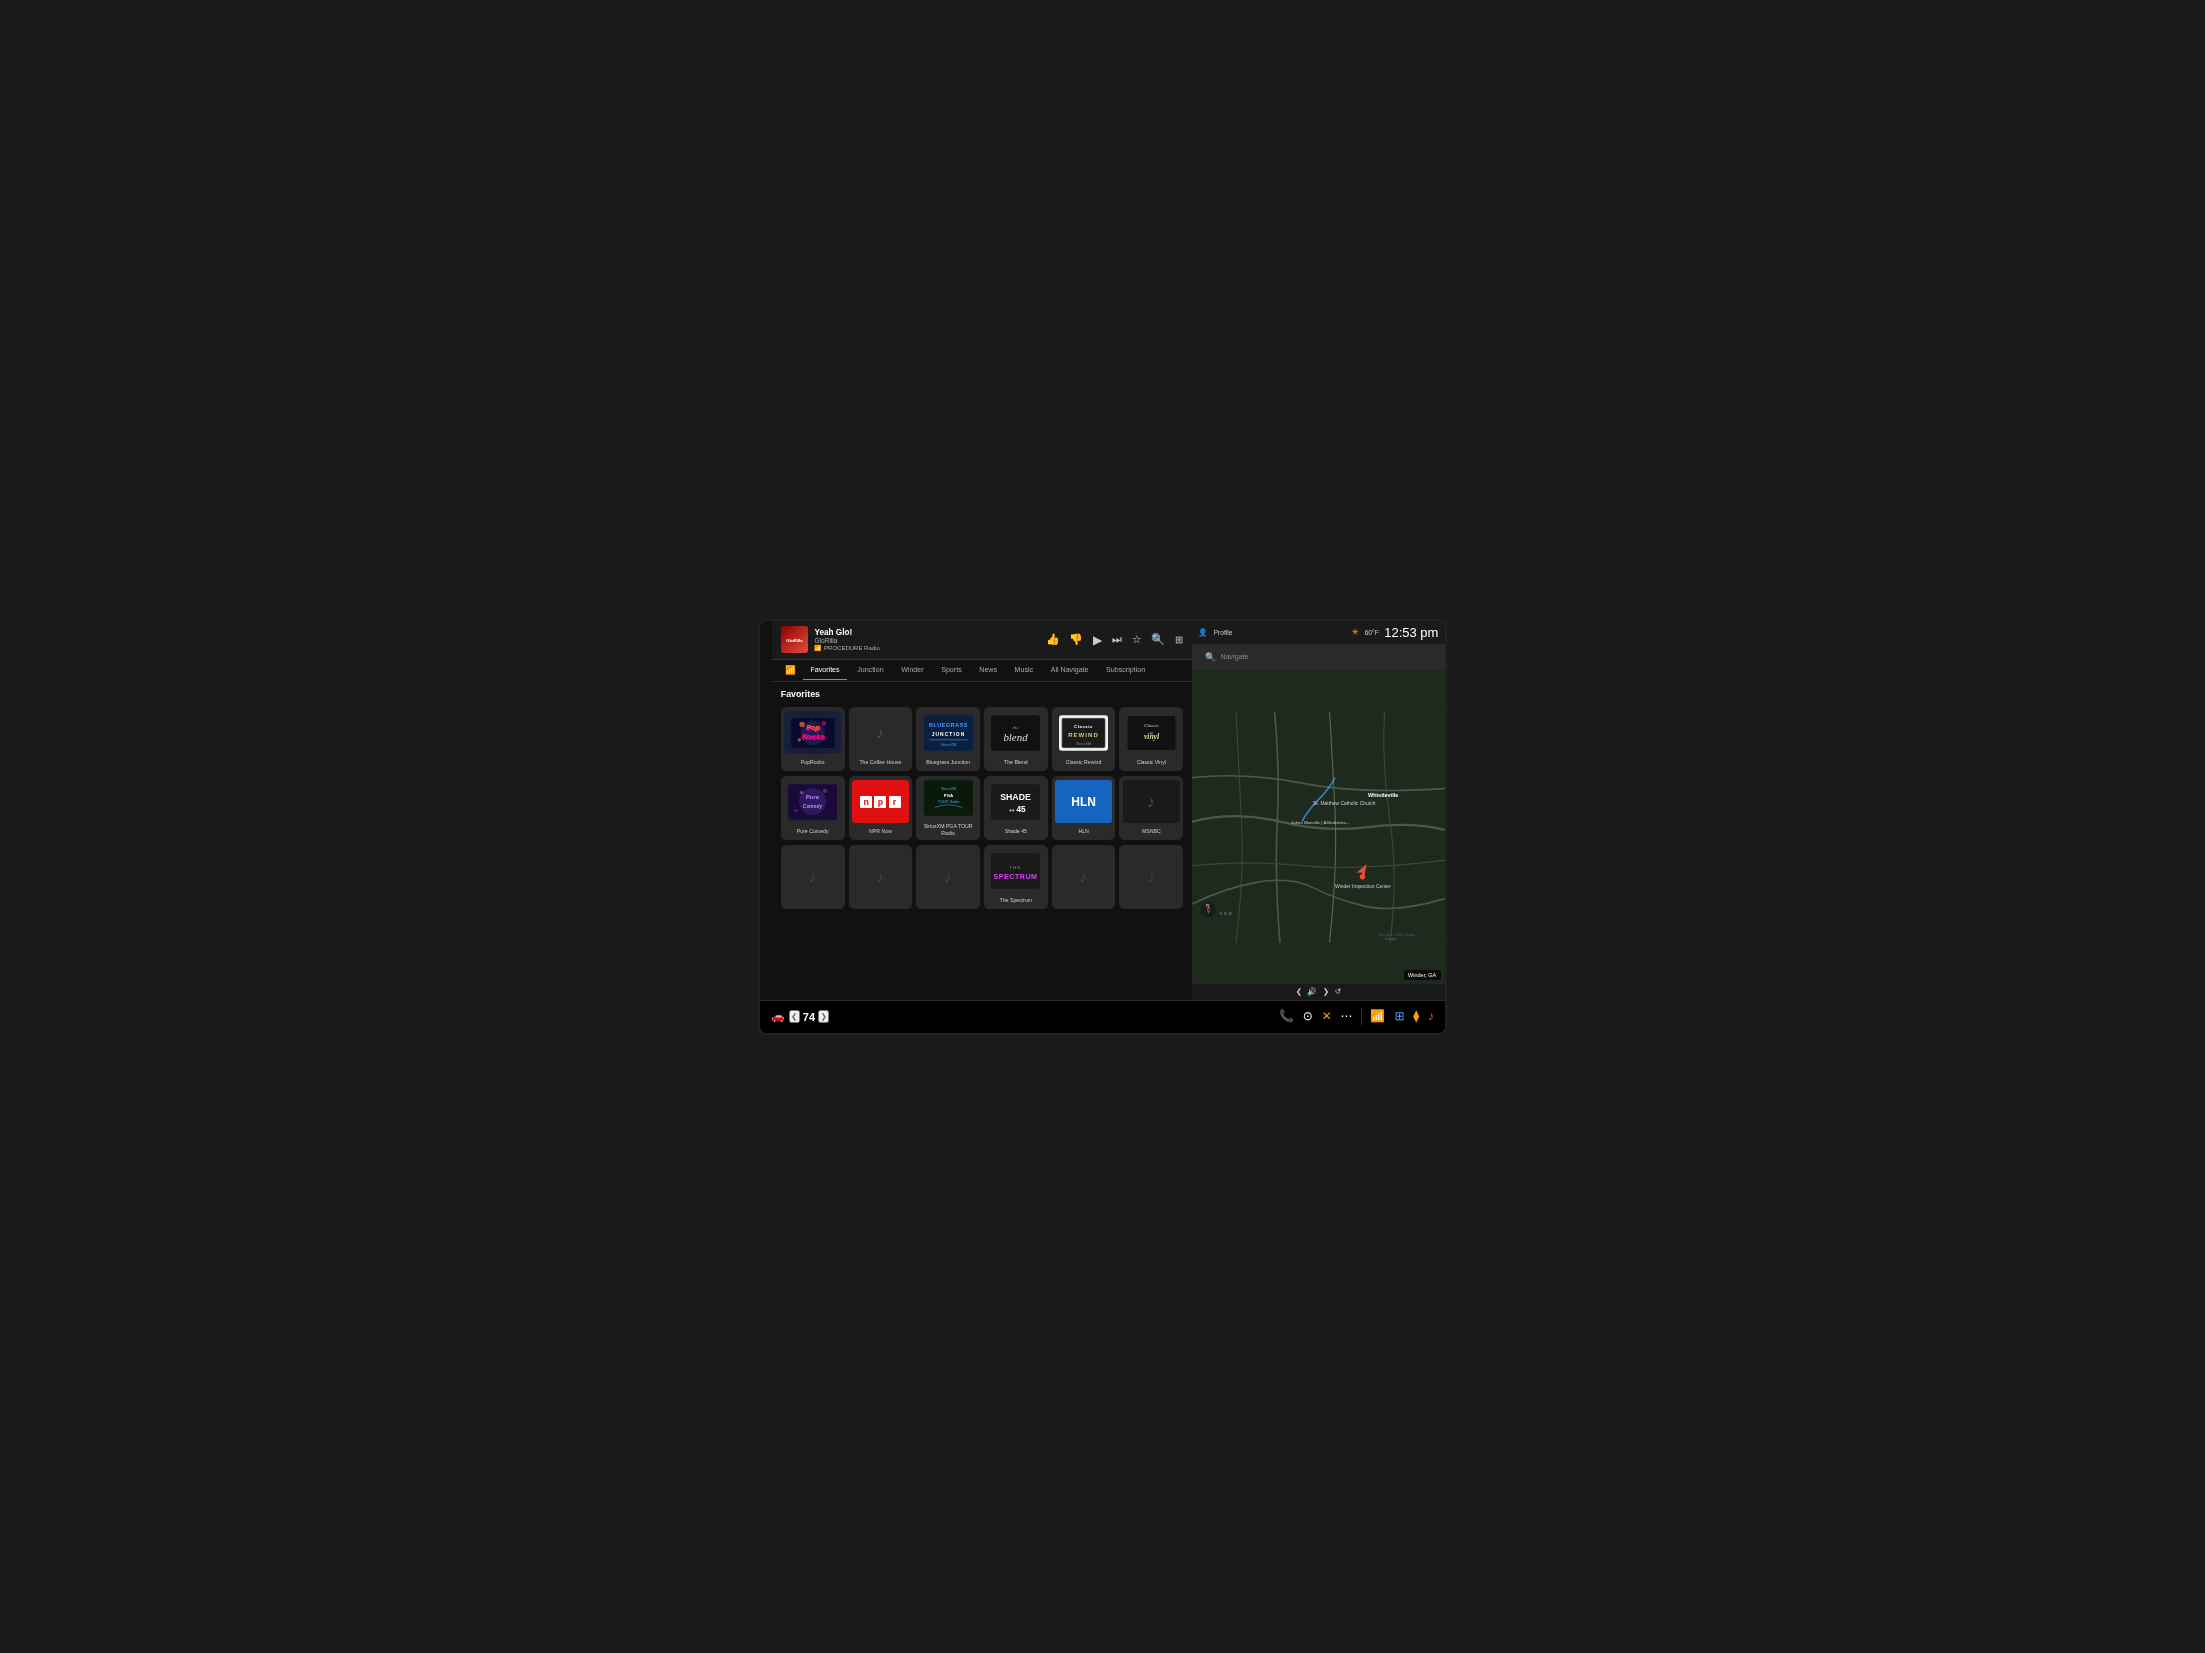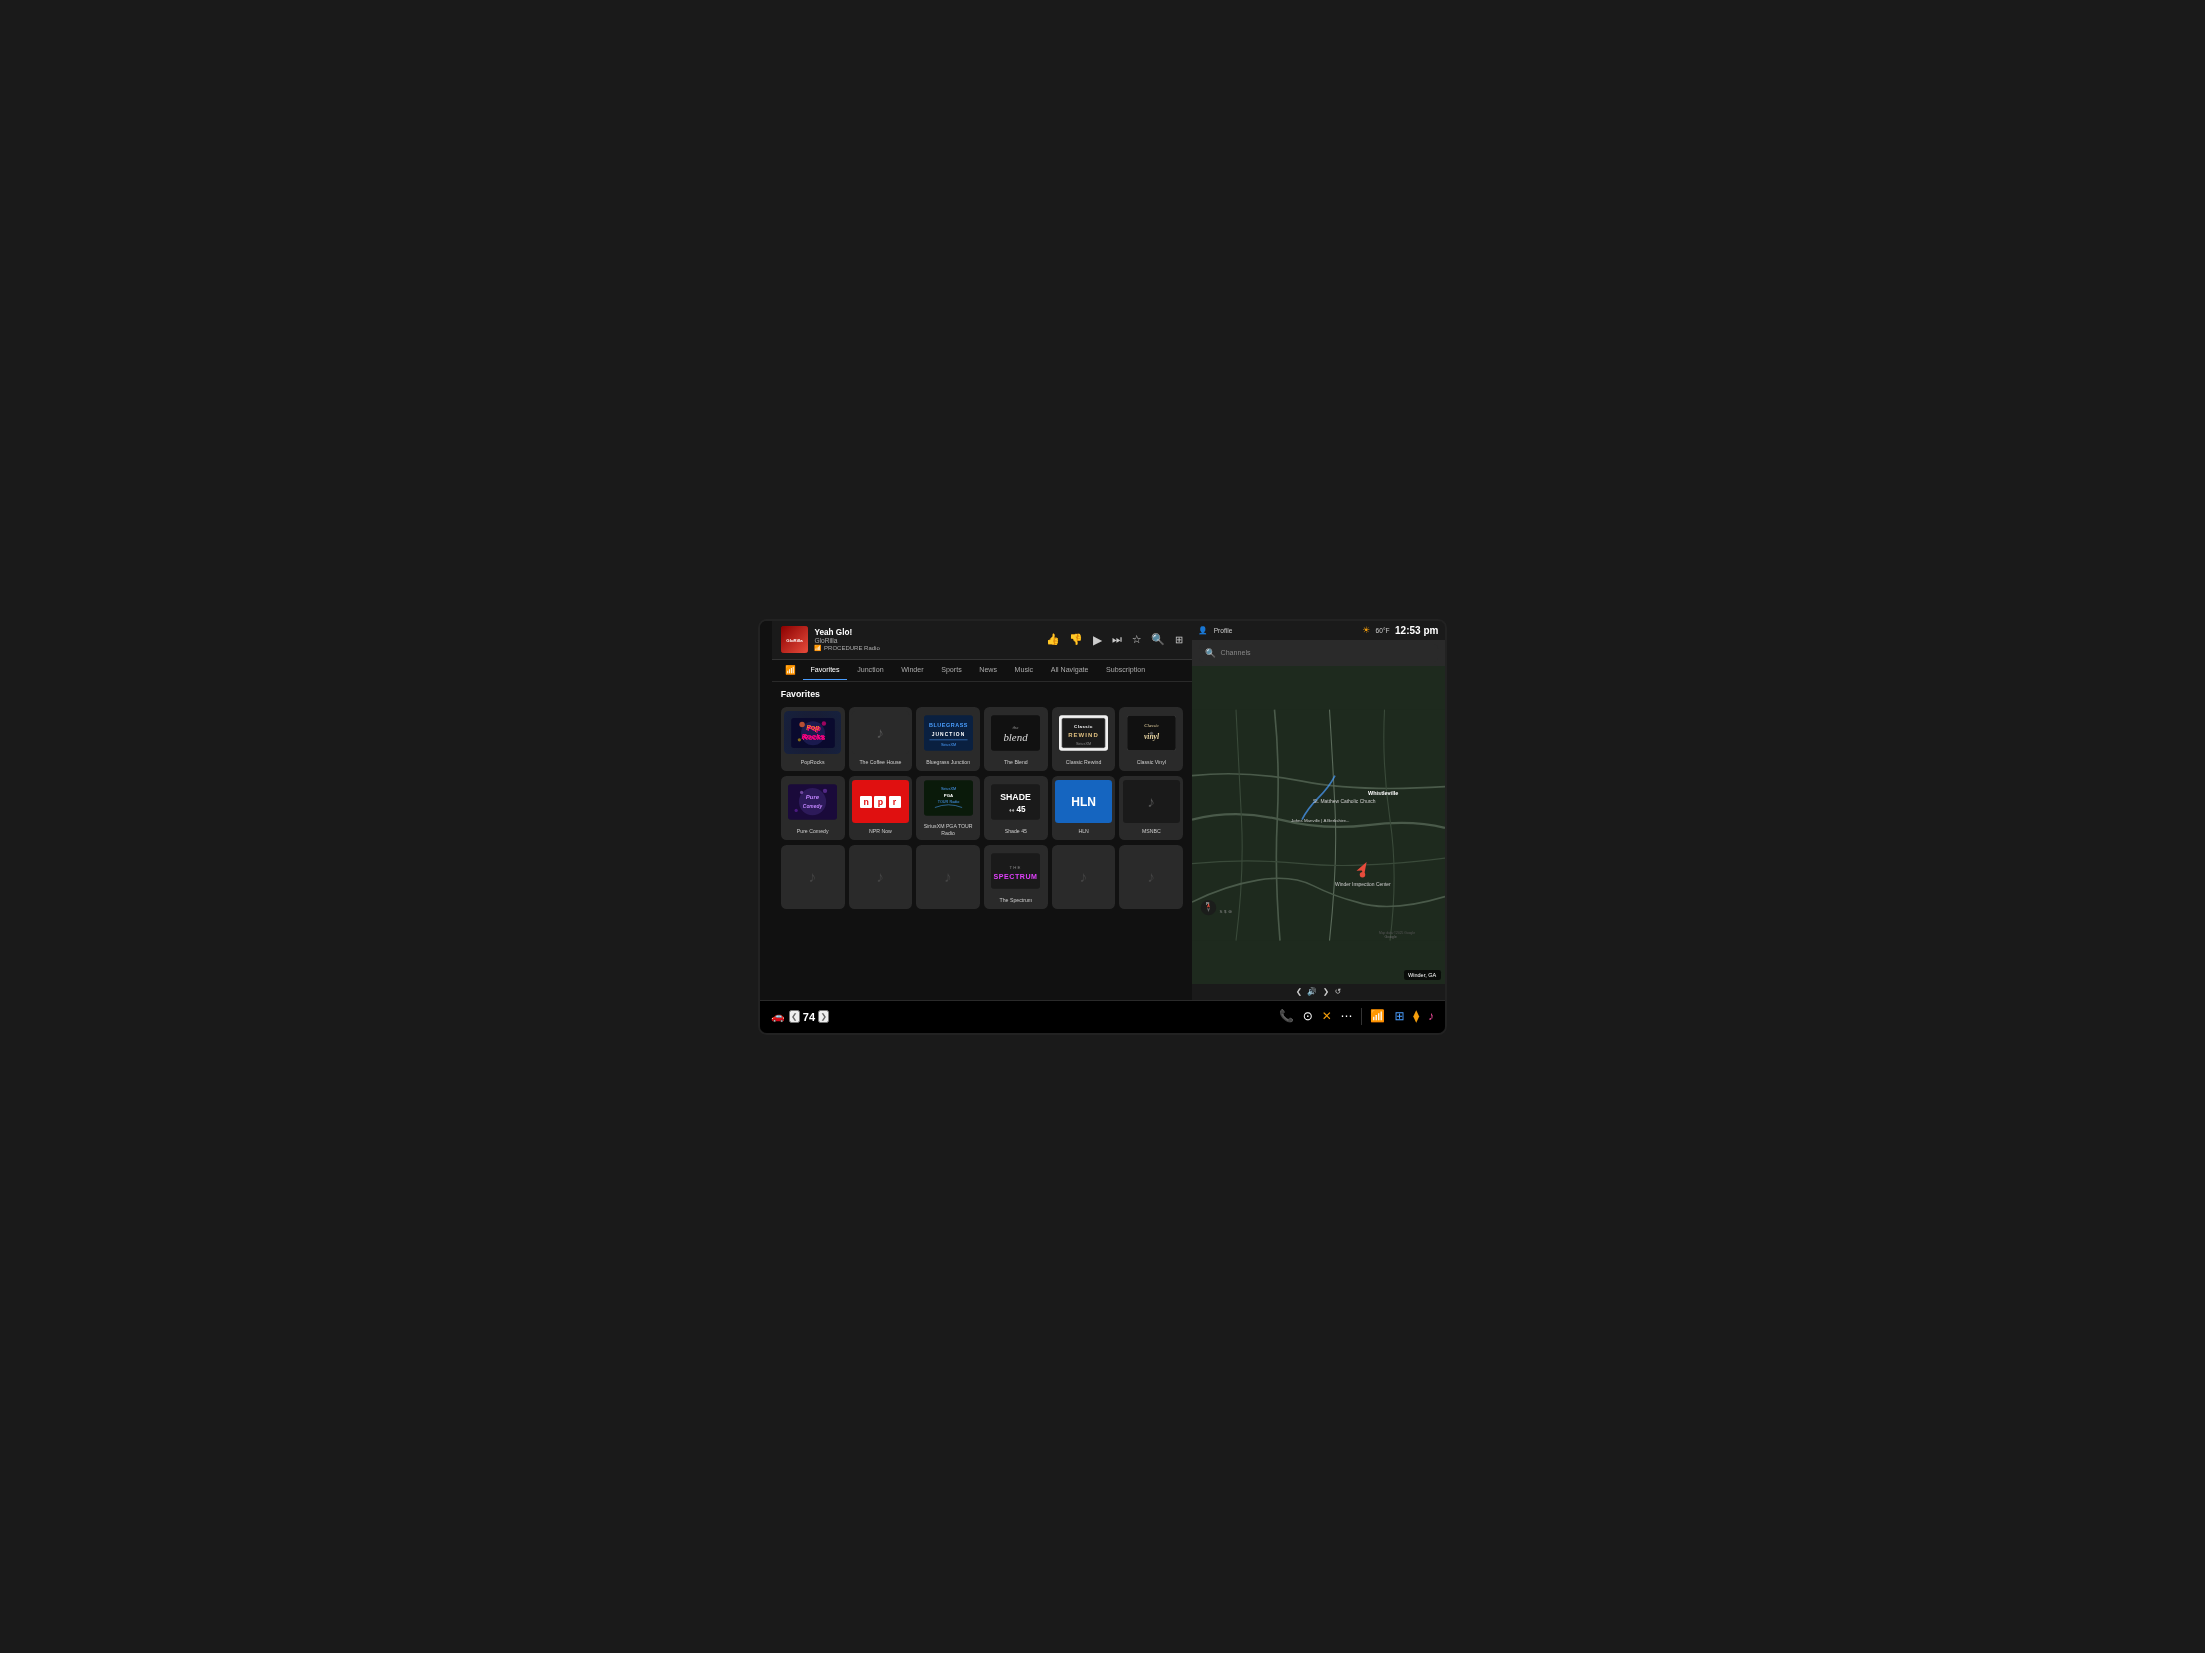--- a/index.html
+++ b/index.html
@@ -612,27 +612,27 @@
     <div class="right-panel">
 
       <div class="map-header">
         <div class="map-header-icons">
           <span style="color:#ccc;font-size:7.7px;">👤</span>
           <span class="profile-btn">Profile</span>
         </div>
         <div class="map-header-icons">
           <span style="color:#f59e0b;font-size:8.8px;">☀</span>
           <span style="color:#ccc;font-size:6.6px;">60°F</span>
-          <span style="color:#fff;font-size:10px;font-weight:700;">12:53 pm</span>
+          <span style="color:#fff;font-size:13px;font-weight:400;">12:53 pm</span>
         </div>
       </div>
 
       <div class="nav-search">
         <span style="color:#888;">🔍</span>
-        <span style="color:#888;font-size:7.1px;">Channels</span>
+        <span style="color:#888;font-size:7.1px;">Navigate</span>
       </div>
 
       <div class="map-container">
         <svg class="map-svg" viewBox="0 0 460 420">
 
           <rect width="460" height="420" fill="#1e2a1e"></rect>
 
           <g stroke="#3a4a3a" stroke-width="2" fill="none">
 
             <path d="M0 120 Q100 110 200 130 Q300 150 460 140" stroke="#4a5a4a" stroke-width="3"></path>

